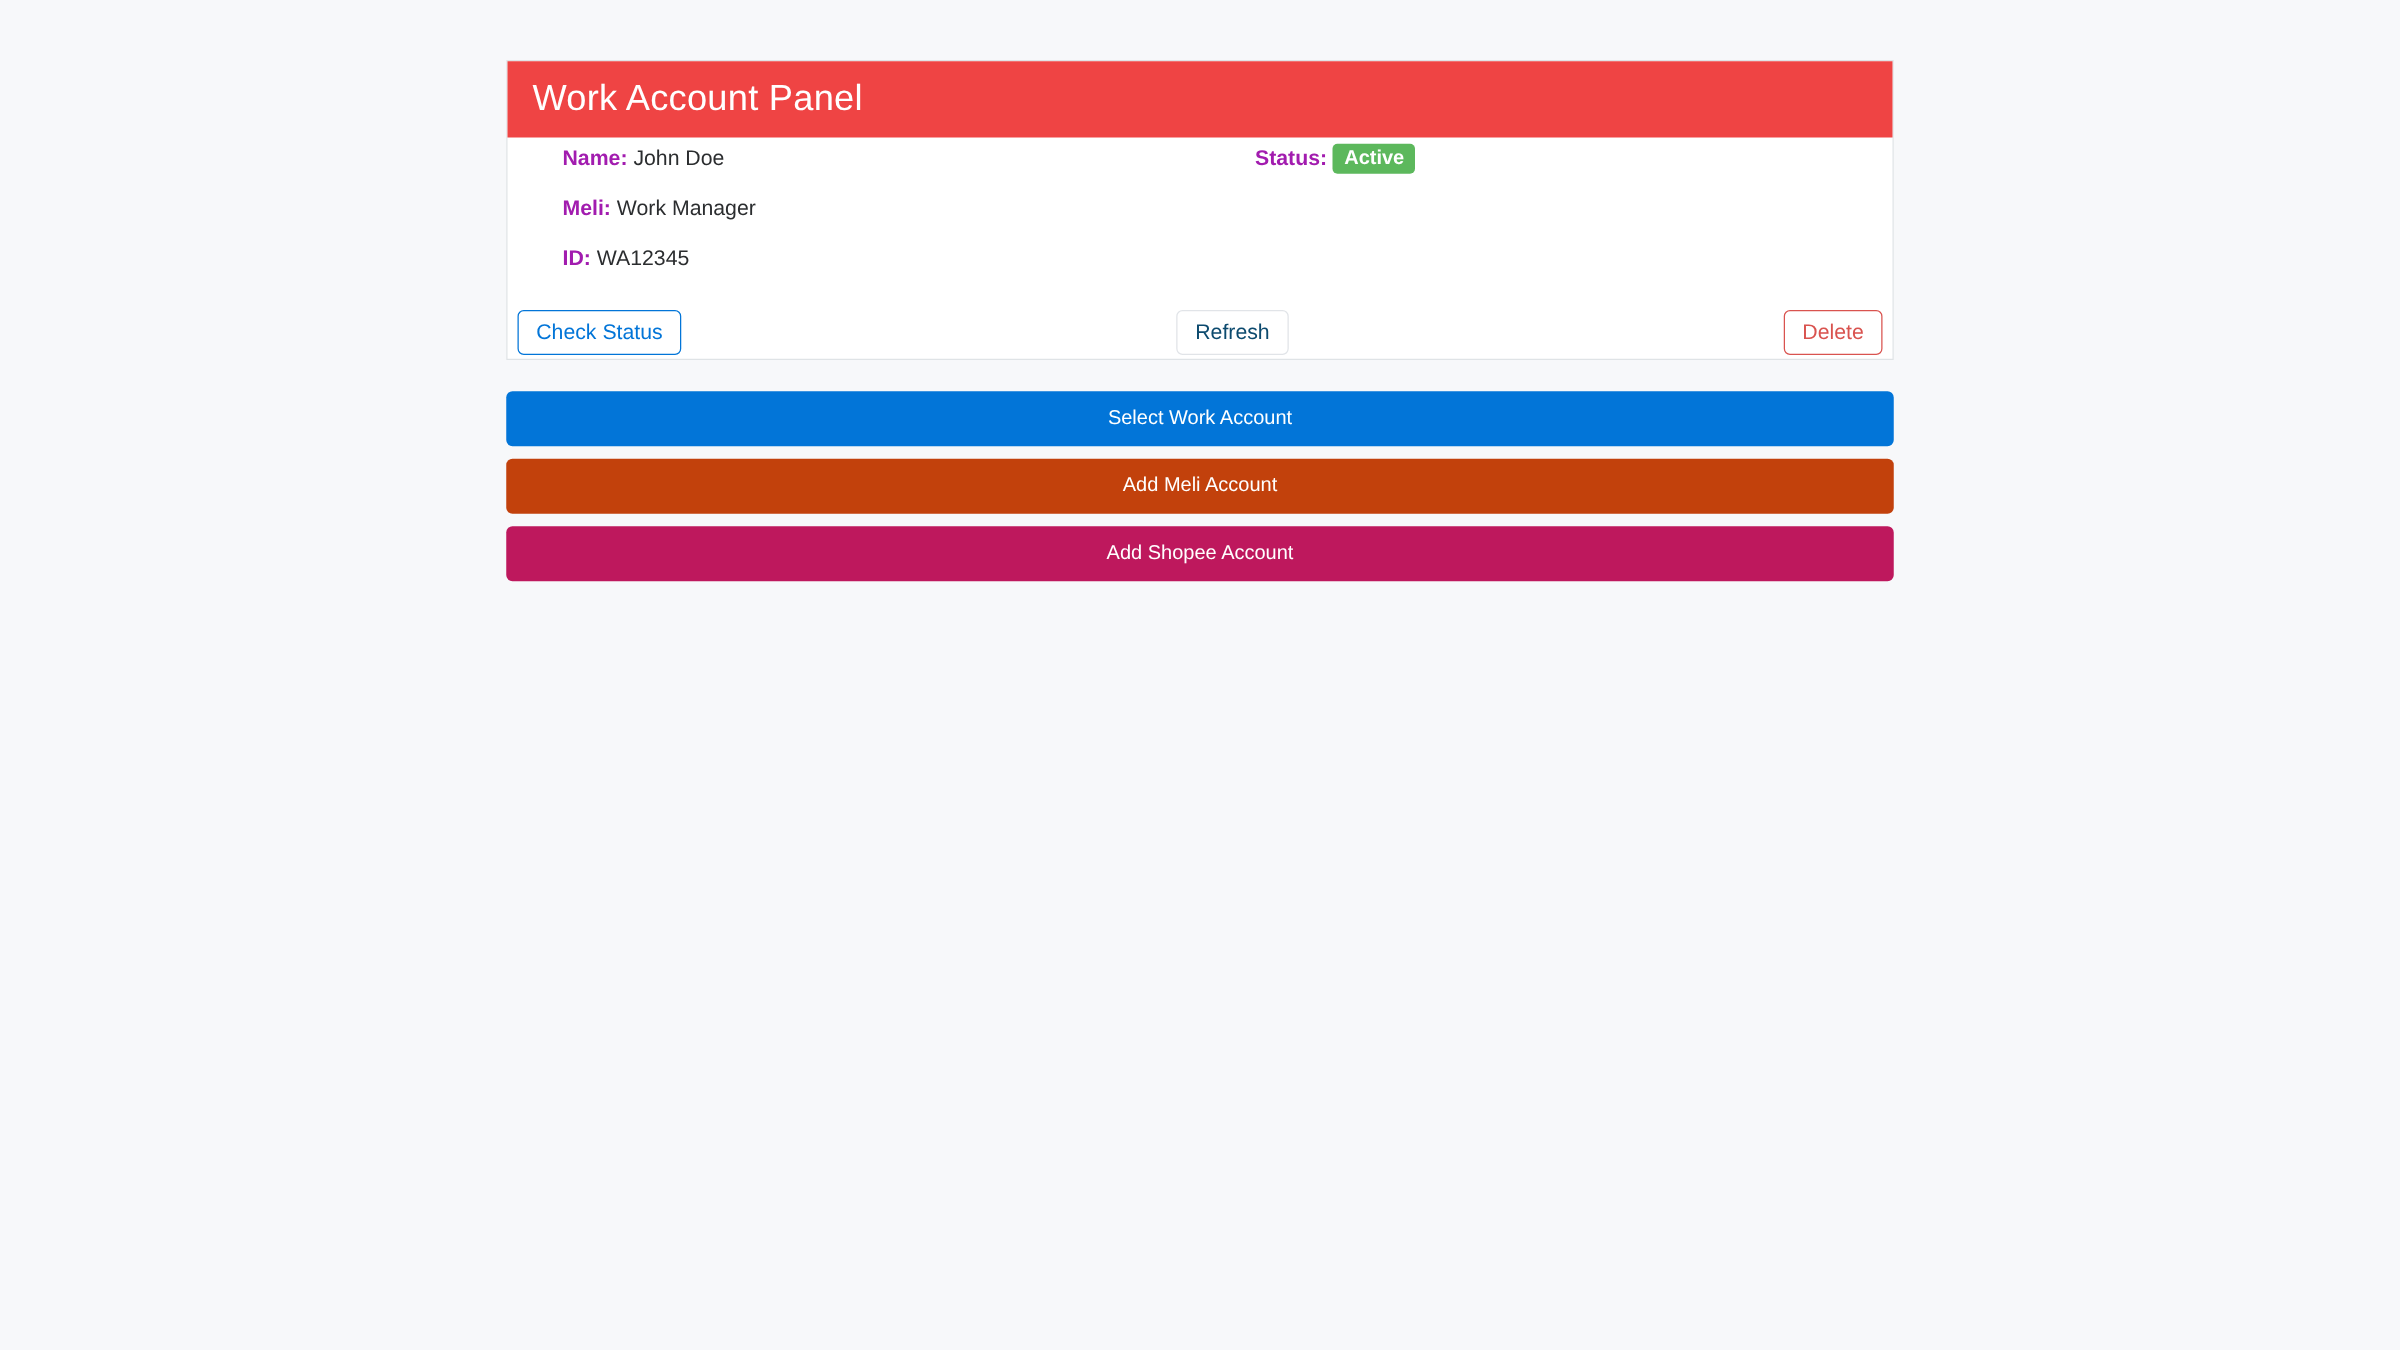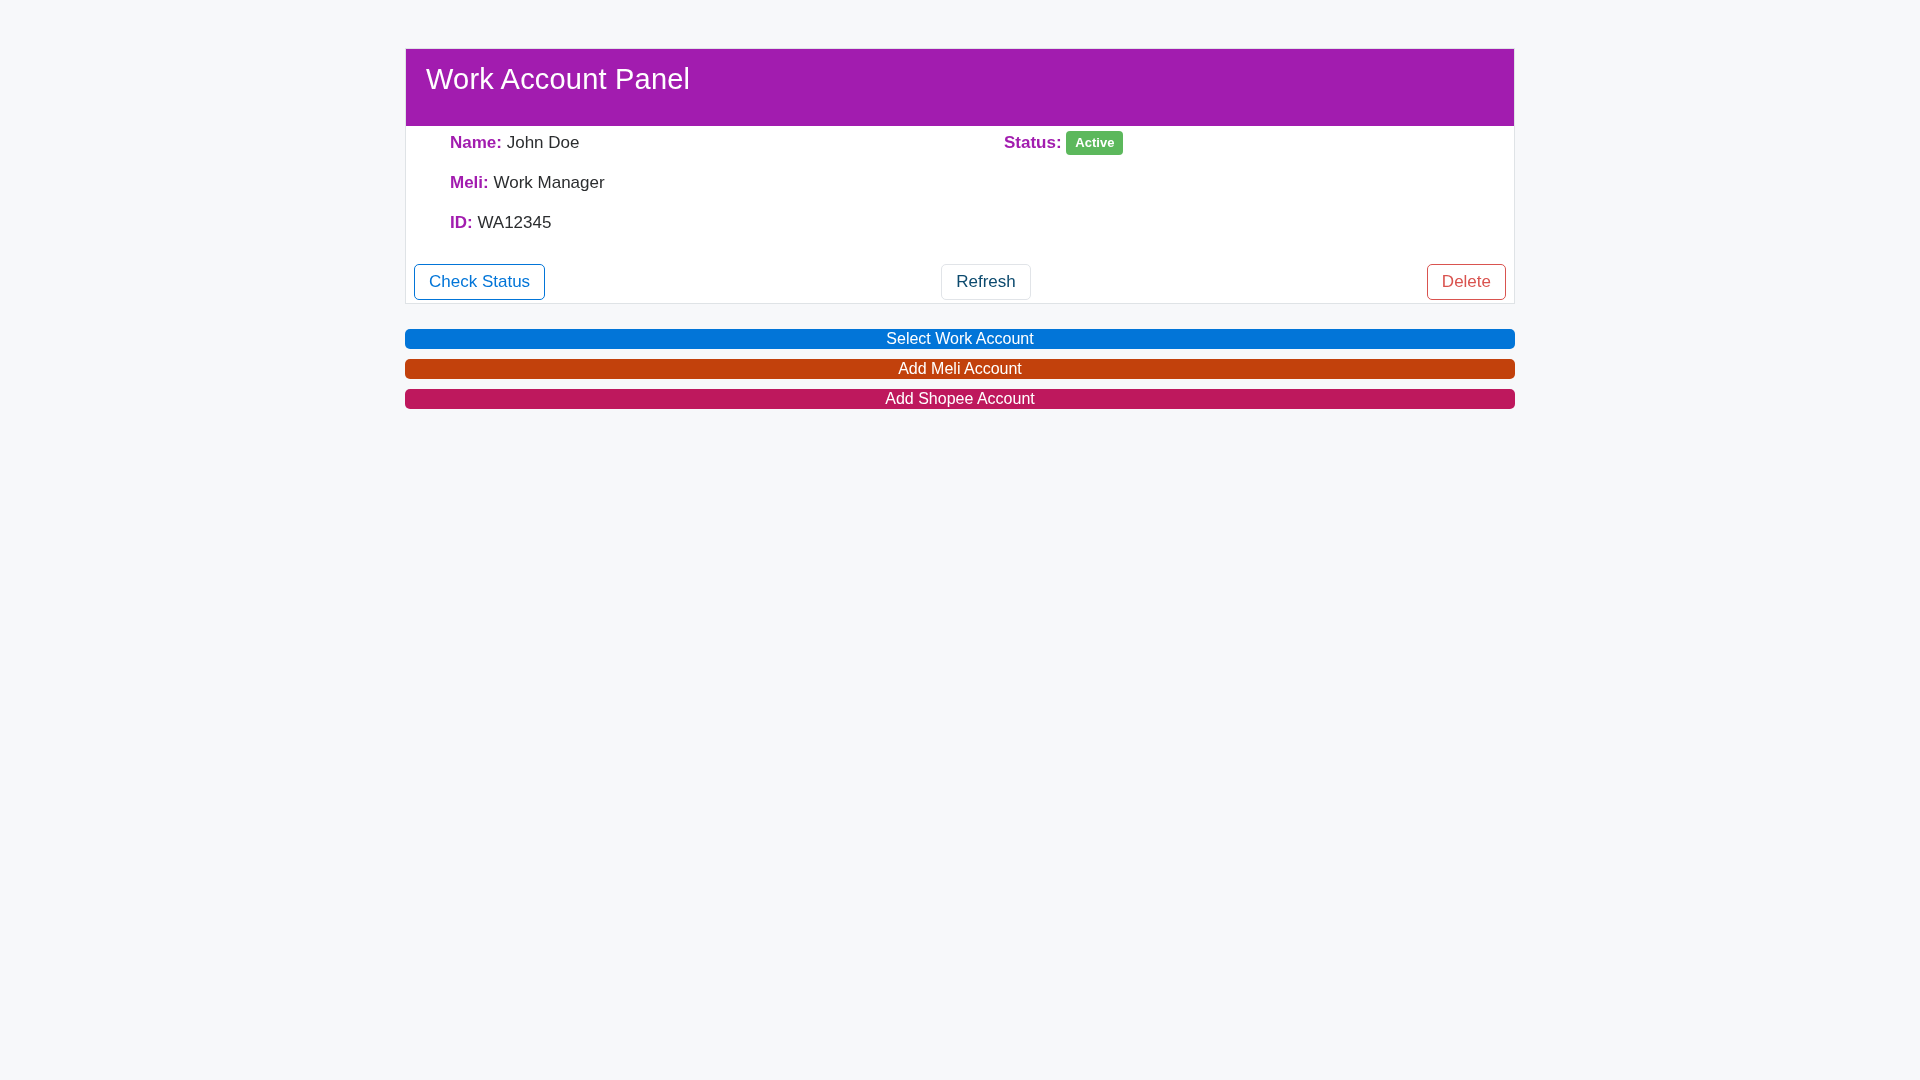--- a/index.html
+++ b/index.html
@@ -13,23 +13,23 @@
     position: absolute;
     left: 405px;
     top: 48px;
     width: 1110px;
   }
   .card {
     background: #ffffff;
     border: 1px solid #dfe3e6;
   }
   .card-header {
-    background: #a21caf;
+    background: #ef4444;
     color: #ffffff;
-    height: 77px;
+    height: 61px;
     line-height: 61px;
     padding-left: 20px;
     font-size: 29px;
     font-weight: 400;
     letter-spacing: .2px;
   }
   .card-body {
     padding: 4px 8px 3px 8px;
   }
   .info-row {
@@ -40,21 +40,21 @@
   }
   .col-left  { width: 50%; }
   .col-right { width: 50%; padding-left: 8px; }
   .lbl { font-weight: bold; color: #a21caf; margin-left: 36px; }
   .val { color: #2b2d2f; }
   .badge {
     display: inline-block;
     background: #5cb85c;
     color: #ffffff;
     font-weight: bold;
-    font-size: 13px;
+    font-size: 16px;
     line-height: 15px;
     padding: 4px 9px 5px 9px;
     border-radius: 4px;
     vertical-align: 1px;
   }
   .footer-row {
     margin-top: 28px;
     display: flex;
     justify-content: space-between;
     align-items: center;
@@ -74,21 +74,21 @@
   .btn-outline-danger  { color: #d9534f; border-color: #d9534f; }
   .btn-refresh {
     color: #0c4a6e;
     border-color: #e1e4e8;
     cursor: default;
   }
   .stack { margin-top: 25px; }
   .stack-btn {
     display: block;
     width: 100%;
-    height: 20px;
+    height: 44px;
     margin-bottom: 10px;
     border: none;
     border-radius: 5px;
     color: #ffffff;
     font-family: inherit;
     font-size: 16px;
     text-align: center;
     cursor: pointer;
   }
 </style>

